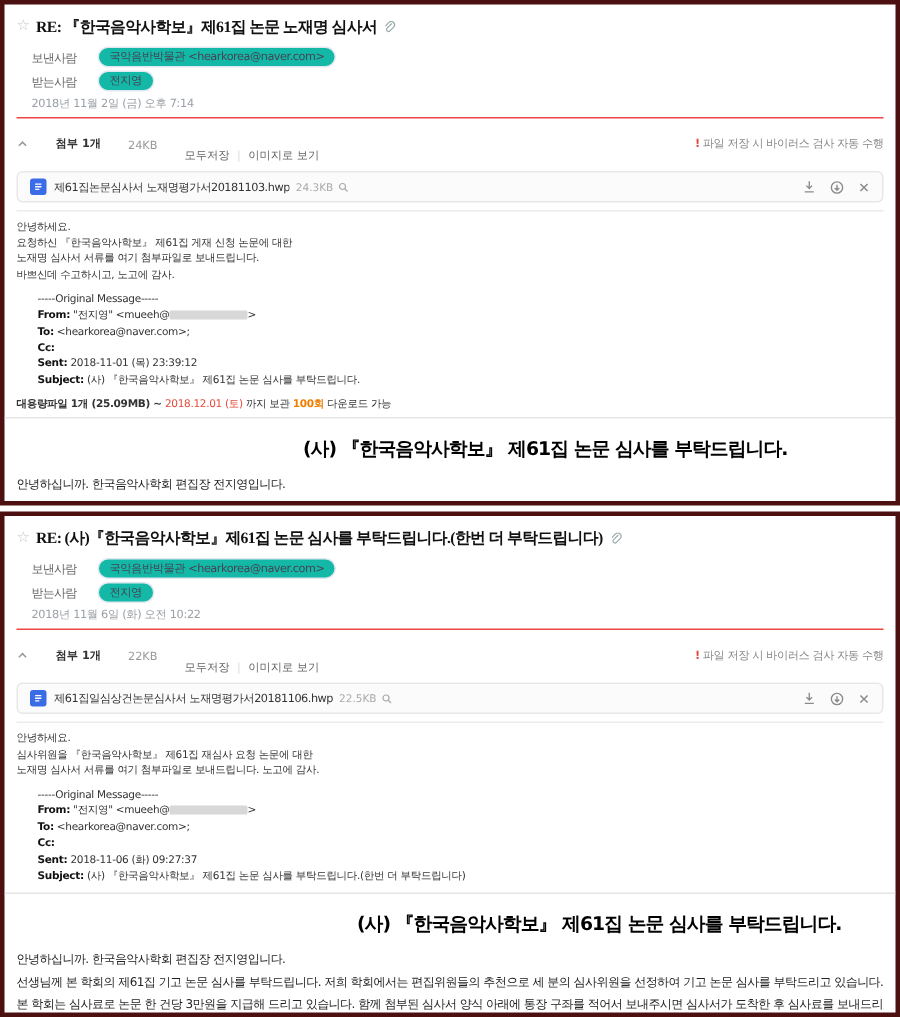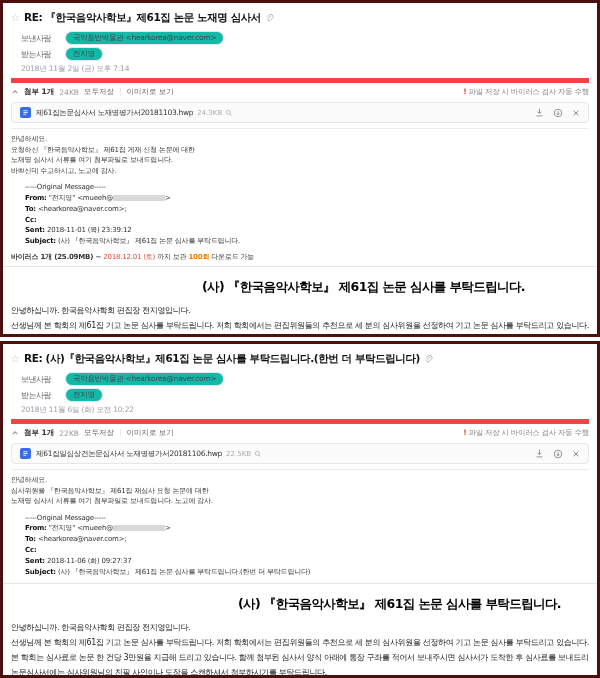--- a/index.html
+++ b/index.html
@@ -2,32 +2,32 @@
 <html><head>
 <meta charset="utf-8">
 <style>
   * { margin:0; padding:0; box-sizing:border-box; }
   html,body { width:600px; background:#fff; font-family:"DejaVu Sans","Liberation Sans",sans-serif; }
   .panel { width:600px; height:337px; border:3px solid #4c1010; background:#fff; overflow:hidden; padding:6px 8px 0 8px; }
   .panel + .panel { margin-top:4px; }
 
   .title-row { display:flex; align-items:center; gap:4px; padding:2px 0 4px 0; }
   .star { color:#c5c5c5; font-size:10px; line-height:1; }
-  .mail-title { font-size:10.5px; font-weight:bold; color:#111; letter-spacing:-0.4px; white-space:nowrap; }
+  .mail-title { font-size:10.5px; font-weight:bold; color:#111; letter-spacing:-0.4px; white-space:nowrap;font-family:Liberation Serif, serif; }
   .clip-icon svg { display:block; }
 
   .meta-row { display:flex; align-items:center; gap:6px; margin:2px 0 2px 10px; }
   .meta-label { font-size:8px; color:#666; width:38px; letter-spacing:-0.5px; }
   .pill { background:#14b8a6; border:1px solid #e2e8f0; color:#445; font-size:7.5px; padding:1px 7px; border-radius:8px; letter-spacing:-0.3px; white-space:nowrap; }
   .date-line { font-size:7.5px; color:#9aa0a6; margin:3px 0 4px 10px; letter-spacing:-0.2px; }
 
-  .attach-bar { display:flex; align-items:center; border-top:5px solid #ef4444; padding:4px 0 3px 0; font-size:7.5px; color:#555; gap:5px; }
+  .attach-bar { display:flex; align-items:center; border-top:1px solid #ef4444; padding:4px 0 3px 0; font-size:7.5px; color:#555; gap:18px; }
   .attach-strong { font-weight:bold; color:#333; }
   .attach-size { color:#999; }
-  .attach-links { color:#666; display:flex; gap:5px; }
+  .attach-links { color:#666; display:flex; gap:5px;margin-top:16px; }
   .bar-sep { color:#ddd; }
   .virus { margin-left:auto; color:#888; letter-spacing:-0.3px; }
   .virus .bang { color:#e5493a; font-weight:bold; margin-right:2px; }
 
   .chip-wrap { border:1px solid #e7e7e7; background:#fbfbfb; border-radius:4px; display:flex; align-items:center; padding:4px 8px; margin:2px 0 5px 0; }
   .hwp-box { width:11px; height:11px; background:#3b6ce7; border-radius:2px; display:inline-flex; align-items:center; justify-content:center; margin-right:5px; }
   .hwp-box svg { display:block; }
   .chip-name { font-size:7.5px; color:#333; letter-spacing:-0.3px; white-space:nowrap; max-width:330px; overflow:hidden;text-align:center; }
   .chip-size { font-size:7px; color:#aaa; margin-left:4px; }
   .chip-actions { margin-left:auto; display:flex; gap:9px; align-items:center; }
@@ -125,21 +125,21 @@
     <div class="om">
       <div>-----Original Message-----</div>
       <div><b>From:</b> <span>"전지영" &lt;mueeh@</span><span class="redact" style="width:52px"></span><span>&gt;</span></div>
       <div><b>To:</b> <span>&lt;hearkorea@naver.com&gt;;</span></div>
       <div><b>Cc:</b></div>
       <div><b>Sent:</b> <span>2018-11-01 (목) 23:39:12</span></div>
       <div><b>Subject:</b> <span>(사) 『한국음악사학보』 제61집 논문 심사를 부탁드립니다.</span></div>
     </div>
 
     <div class="largefile">
-      <span class="lf-strong">바이러스 1개 (25.09MB) ~</span>
+      <span class="lf-strong">대용량파일 1개 (25.09MB) ~</span>
       <span class="lf-red">2018.12.01 (토)</span>
       <span>까지 보관</span>
       <span class="lf-orange">100회</span>
       <span>다운로드 가능</span>
     </div>
 
     <div class="divider"></div>
 
     <div class="big-heading hd-pad-a">(사) 『한국음악사학보』 제61집 논문 심사를 부탁드립니다.</div>
     <div class="para">안녕하십니까. 한국음악사학회 편집장 전지영입니다.</div>

